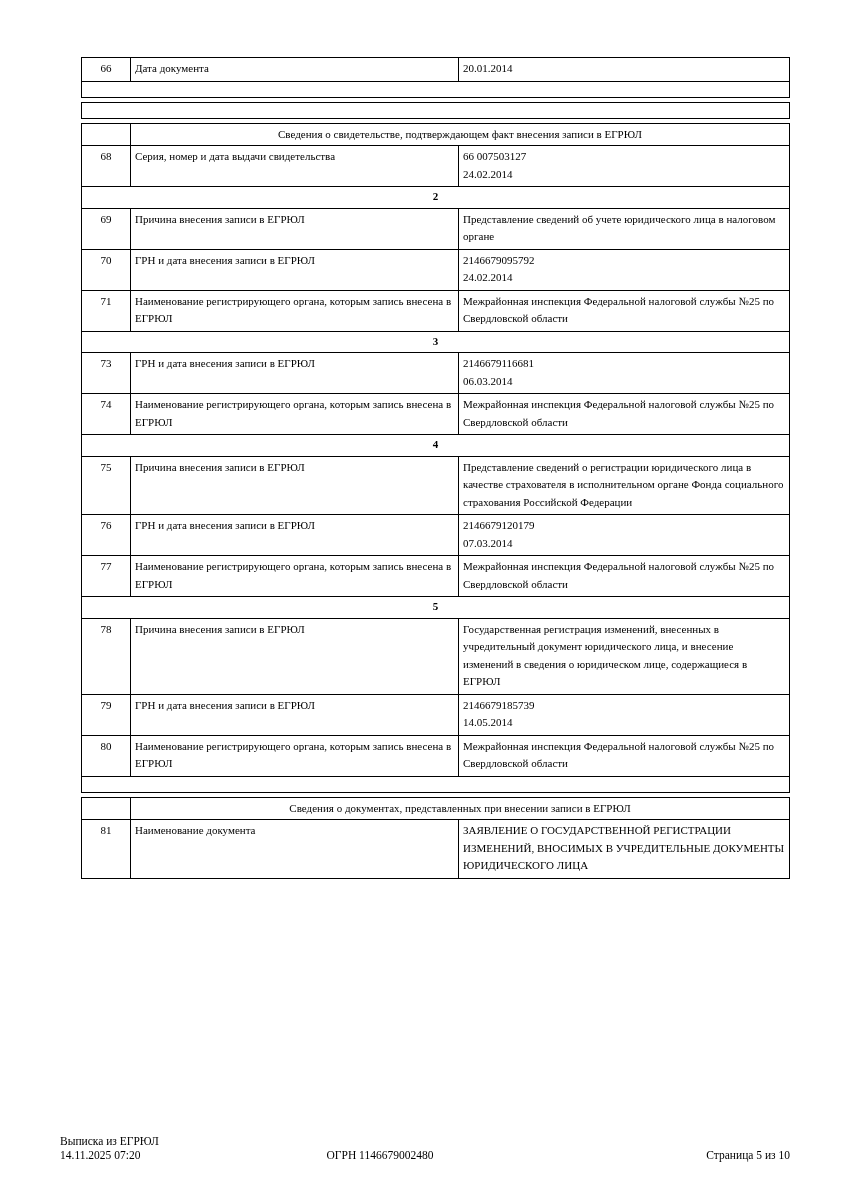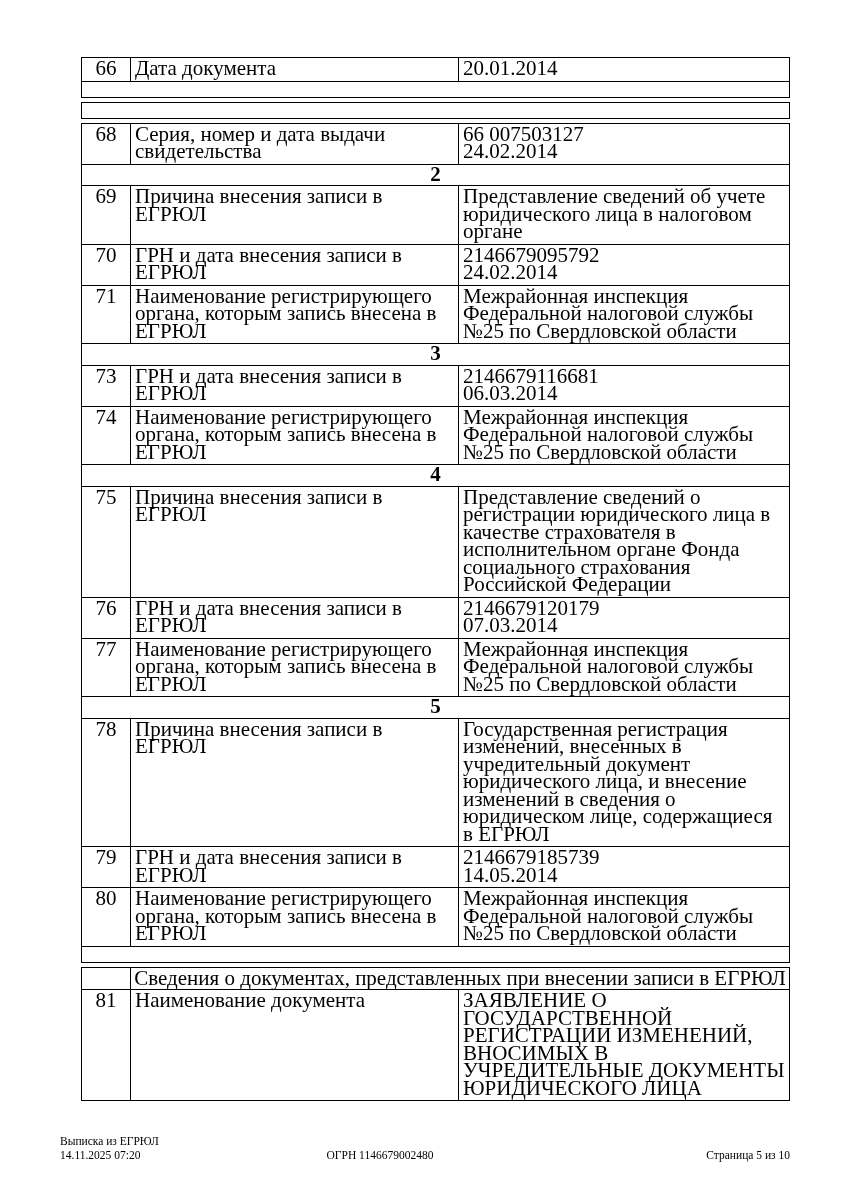--- a/index.html
+++ b/index.html
@@ -4,21 +4,21 @@
 <style>
   * { margin:0; padding:0; box-sizing:border-box; }
   html, body { background:#ffffff; }
   body {
     width:848px; height:1200px; position:relative; overflow:hidden;
     font-family:"Liberation Serif","DejaVu Serif",serif; color:#000;
   }
   .doc-table {
     position:absolute; left:81px; top:57px; width:708px;
     border-collapse:collapse; table-layout:fixed;
-    font-size:21px; line-height:17.5px;
+    font-size:11px; line-height:17.5px;
   }
   .doc-table td { vertical-align:top; }
   tr.row-data td, tr.row-section td, tr.row-number td, tr.row-empty td {
     border:1px solid #000;
   }
   td.num-cell { text-align:center; padding:2px 1px; }
   td.label-cell { padding:2px 3px 3px 4px;margin-left:28px; }
   td.value-cell { padding:2px 3px 3px 4px; white-space:pre-line; }
   tr.row-section td.section-cell { padding:2px 3px; }
   td.sec-center { text-align:center; }
@@ -53,20 +53,24 @@
         <td class="empty-cell" colspan="3"></td>
       </tr>
       <tr class="row-gap">
         <td class="gap-cell" colspan="3"></td>
       </tr>
       <tr class="row-empty">
         <td class="empty-cell" colspan="3"></td>
       </tr>
       <tr class="row-gap">
         <td class="gap-cell" colspan="3"></td>
+      </tr>
+      <tr class="row-section">
+        <td class="num-cell"></td>
+        <td class="section-cell sec-center" colspan="2">Сведения о свидетельстве, подтверждающем факт внесения записи в ЕГРЮЛ</td>
       </tr>
       <tr class="row-data">
         <td class="num-cell">68</td>
         <td class="label-cell">Серия, номер и дата выдачи свидетельства</td>
         <td class="value-cell">66 007503127
 24.02.2014</td>
       </tr>
       <tr class="row-number">
         <td class="number-cell" colspan="3">2</td>
       </tr>

